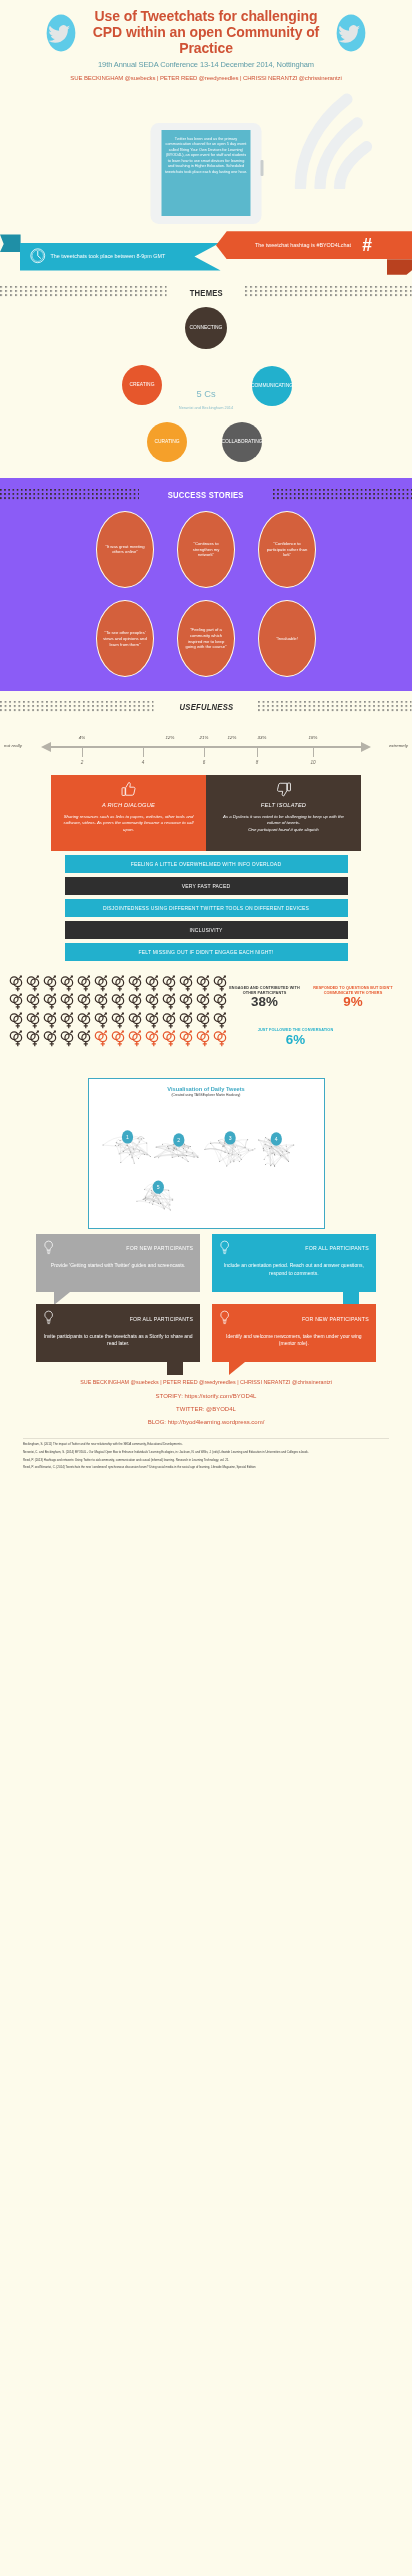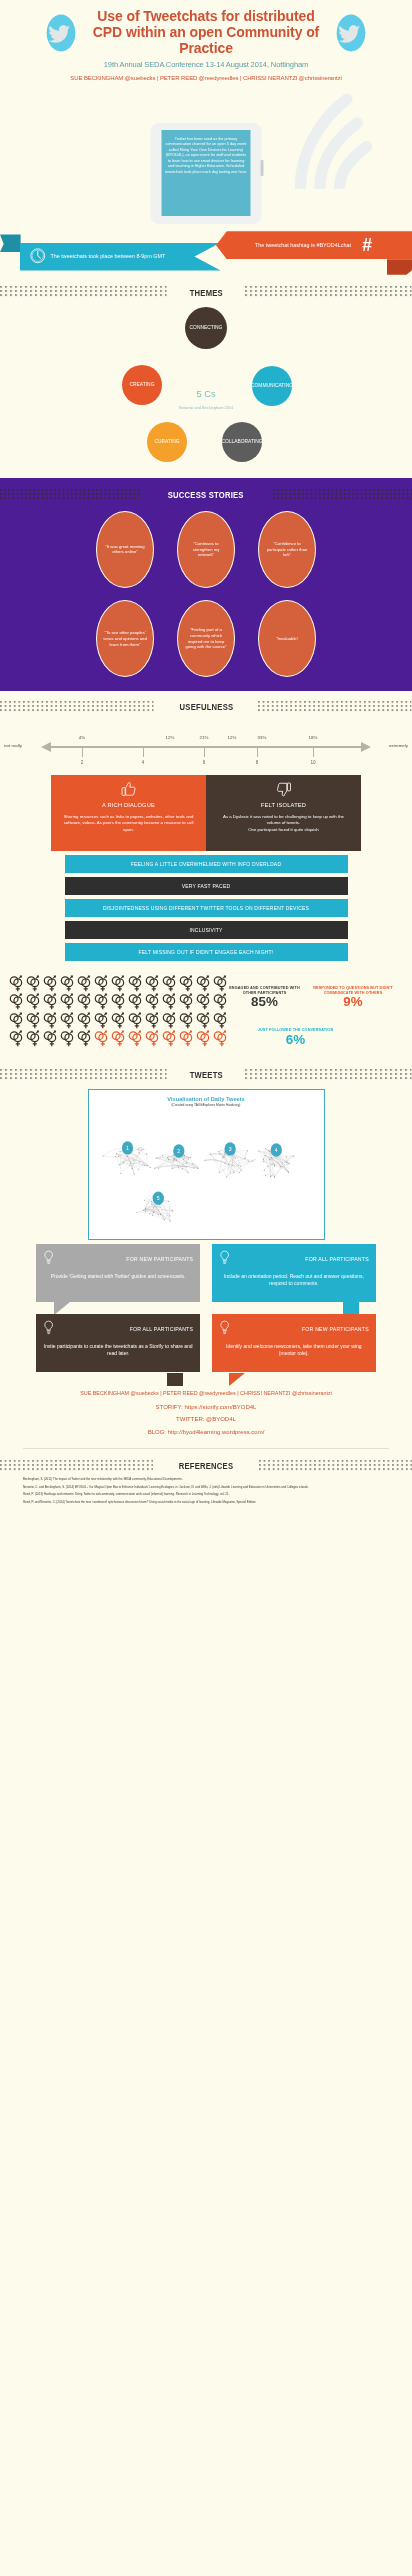--- a/index.html
+++ b/index.html
@@ -106,32 +106,32 @@
   .fivecs {
     position:absolute; left:0; right:0; top:86px; text-align:center;
     font-size:9.3px; color:#7fb9c7;
   }
   .fivecs-src {
     position:absolute; left:0; right:0; top:102px; text-align:center;
     font-size:3.9px; color:#8fc0cc;
   }
 
   
-  .success { background:#4c1d95; padding:3.1px 0 13.4px; }
+  .success { background:#8b5cf6; padding:3.1px 0 13.4px; }
   .quote-row { display:flex; justify-content:center; gap:23px; padding-top:5.2px; }
   .quote {
     width:58px; height:77px; border-radius:50%; background:#d4603c;
     border:1.3px solid #fdfbeb; color:#fff; display:flex; align-items:center;
     justify-content:center; text-align:center; font-size:4.2px; line-height:1.35;
     padding:6.2px;
   }
   .quote-row.second { padding-top:12.4px; }
 
   
-  .useful-wrap { padding:2.1px 0 0; }
+  .useful-wrap { padding:2.1px 0 0;font-style:italic; }
   .scale { position:relative; height:47px; margin:7.2px 0 0; }
   .scale-axis {
     position:absolute; left:50px; right:50px; top:21.6px; height:1.5px; background:#b5b2a8;
   }
   .arrow-l, .arrow-r {
     position:absolute; top:17px; width:0; height:0;
     border-top:5.2px solid transparent; border-bottom:5.2px solid transparent;
   }
   .arrow-l { left:41px; border-right:10.3px solid #b5b2a8; }
   .arrow-r { right:41px; border-left:10.3px solid #b5b2a8; }
@@ -225,29 +225,29 @@
 <div class="page">
 
   <div class="header">
     <div class="hdr-row">
       <div class="bird-badge">
         <svg viewBox="0 0 70 78" width="36" height="40">
           <ellipse cx="35" cy="39" rx="28" ry="36" fill="#5ecbe8"></ellipse>
           <path d="M53 28c-1.6.8-3.3 1.3-5 1.5 1.8-1.1 3.2-2.8 3.9-4.9-1.7 1-3.6 1.7-5.6 2.1a8.7 8.7 0 0 0-14.9 8C23.9 34.3 17.5 30.7 13.3 25a8.7 8.7 0 0 0 2.7 11.7c-1.4 0-2.8-.4-4-1.1a8.7 8.7 0 0 0 7 8.6c-1.3.4-2.7.4-4 .2a8.7 8.7 0 0 0 8.1 6.1 17.5 17.5 0 0 1-12.9 3.6 24.7 24.7 0 0 0 13.4 3.9c16 0 24.8-13.4 24.8-25 0-.4 0-.8 0-1.1 1.7-1.2 3.2-2.8 4.4-4.6z" fill="#e3e6e6"></path>
         </svg>
       </div>
-      <div class="title">Use of Tweetchats for distributed CPD within an open Community of Practice</div>
+      <div class="title">Use of Tweetchats for challenging CPD within an open Community of Practice</div>
       <div class="bird-badge">
         <svg viewBox="0 0 70 78" width="36" height="40">
           <ellipse cx="35" cy="39" rx="28" ry="36" fill="#5ecbe8"></ellipse>
           <path d="M53 28c-1.6.8-3.3 1.3-5 1.5 1.8-1.1 3.2-2.8 3.9-4.9-1.7 1-3.6 1.7-5.6 2.1a8.7 8.7 0 0 0-14.9 8C23.9 34.3 17.5 30.7 13.3 25a8.7 8.7 0 0 0 2.7 11.7c-1.4 0-2.8-.4-4-1.1a8.7 8.7 0 0 0 7 8.6c-1.3.4-2.7.4-4 .2a8.7 8.7 0 0 0 8.1 6.1 17.5 17.5 0 0 1-12.9 3.6 24.7 24.7 0 0 0 13.4 3.9c16 0 24.8-13.4 24.8-25 0-.4 0-.8 0-1.1 1.7-1.2 3.2-2.8 4.4-4.6z" fill="#e3e6e6"></path>
         </svg>
       </div>
     </div>
-    <div class="subtitle">19th Annual SEDA Conference 13-14 August 2014, Nottingham</div>
+    <div class="subtitle">19th Annual SEDA Conference 13-14 December 2014, Nottingham</div>
     <div class="authors">SUE BECKINGHAM @suebecks | PETER REED @reedyreedles | CHRISSI NERANTZI @chrissinerantzi</div>
   </div>
 
   <div class="phone-wrap">
     <div class="wifi">
       <svg width="93" height="98" viewBox="0 0 180 190">
         <g fill="none" stroke="#eceff0" stroke-linecap="round">
           <path d="M22 186 C 22 120, 58 58, 112 16" stroke-width="22"></path>
           <path d="M60 186 C 60 140, 86 96, 132 62" stroke-width="22"></path>
           <path d="M98 186 C 98 160, 112 136, 150 108" stroke-width="22"></path>
@@ -730,41 +730,32 @@
           <svg width="15.5" height="17.5" viewBox="0 0 30 34">
             <circle cx="10" cy="11" r="7.5" fill="none" stroke="#e6572c" stroke-width="2.4"></circle>
             <circle cx="17" cy="15" r="7.5" fill="none" stroke="#e6572c" stroke-width="2.4"></circle>
             <path d="M17 22.5v9M13 27h8" stroke="#e6572c" stroke-width="2.4" fill="none"></path>
             <path d="M20 6l4-4M21 2h3v3" stroke="#e6572c" stroke-width="2.2" fill="none"></path>
           </svg>
         </div>
       </div>
     <div class="stat s85">
       <div class="cap">ENGAGED AND CONTRIBUTED WITH OTHER PARTICIPANTS</div>
-      <div class="num">85%</div>
+      <div class="num">38%</div>
     </div>
     <div class="stat s9">
       <div class="cap">RESPONDED TO QUESTIONS BUT DIDN'T COMMUNICATE WITH OTHERS</div>
       <div class="num">9%</div>
     </div>
     <div class="stat s6">
       <div class="cap">JUST FOLLOWED THE CONVERSATION</div>
       <div class="num">6%</div>
     </div>
   </div>
 
-  <div class="sec-head" style="margin-top:-14.4px">
-    <svg class="dots" preserveAspectRatio="none" viewBox="0 0 300 22">
-      <rect width="300" height="22" fill="url(#dp1)"></rect>
-    </svg>
-    <h2>TWEETS</h2>
-    <svg class="dots" preserveAspectRatio="none" viewBox="0 0 300 22">
-      <rect width="300" height="22" fill="url(#dp1)"></rect>
-    </svg>
-  </div>
 
   <div class="vis-box">
     <div class="vis-title">Visualisation of Daily Tweets</div>
     <div class="vis-sub">(Created using TAGSExplorer  Martin Hawksey)</div>
     <div class="vis-canvas" id="visCanvas"><svg width="222" height="118" viewBox="0 0 430 230">
           <path d="M53.7 70.0 Q76.7 68.0 99.6 81.9" stroke="#b9b9b9" stroke-width="0.4" fill="none"></path>
           <path d="M85.0 97.3 Q69.3 75.7 53.7 70.0" stroke="#b9b9b9" stroke-width="0.4" fill="none"></path>
           <path d="M61.3 86.2 Q65.0 84.8 68.7 99.5" stroke="#b9b9b9" stroke-width="0.4" fill="none"></path>
           <path d="M74.3 93.7 Q60.9 77.3 47.4 76.9" stroke="#b9b9b9" stroke-width="0.4" fill="none"></path>
           <path d="M53.7 70.0 Q77.0 79.5 100.2 105.0" stroke="#b9b9b9" stroke-width="0.4" fill="none"></path>
@@ -1224,29 +1215,20 @@
 
   <div class="links">
     <div class="names">SUE BECKINGHAM @suebecks | PETER REED @reedyreedles | CHRISSI NERANTZI @chrissinerantzi</div>
     <div class="lnk">STORIFY: https://storify.com/BYOD4L</div>
     <div class="lnk">TWITTER: @BYOD4L</div>
     <div class="lnk">BLOG: http://byod4learning.wordpress.com/</div>
   </div>
 
   <div class="divider"></div>
 
-  <div class="sec-head">
-    <svg class="dots" preserveAspectRatio="none" viewBox="0 0 300 22">
-      <rect width="300" height="22" fill="url(#dp1)"></rect>
-    </svg>
-    <h2>REFERENCES</h2>
-    <svg class="dots" preserveAspectRatio="none" viewBox="0 0 300 22">
-      <rect width="300" height="22" fill="url(#dp1)"></rect>
-    </svg>
-  </div>
 
   <div class="refs" id="refs">
       <div class="ref">Beckingham, S. (2011) The impact of Twitter and the new relationship with the SEDA community, Educational Developments.</div>
       <div class="ref">Nerantzi, C. and Beckingham, S. (2014) BYOD4L - Our Magical Open Box to Enhance Individuals' Learning Ecologies, in: Jackson, N. and Willis, J. (eds) Lifewide Learning and Education in Universities and Colleges e-book.</div>
       <div class="ref">Reed, P. (2013) Hashtags and retweets: Using Twitter to aid community, communication and casual (informal) learning. Research in Learning Technology, vol. 21.</div>
       <div class="ref">Reed, P. and Nerantzi, C. (2014) Tweetchats the new 'condensed' synchronous discussion forum? Using social media in the social age of learning, Lifewide Magazine, Special Edition</div>
     </div>
 
 </div>
 

